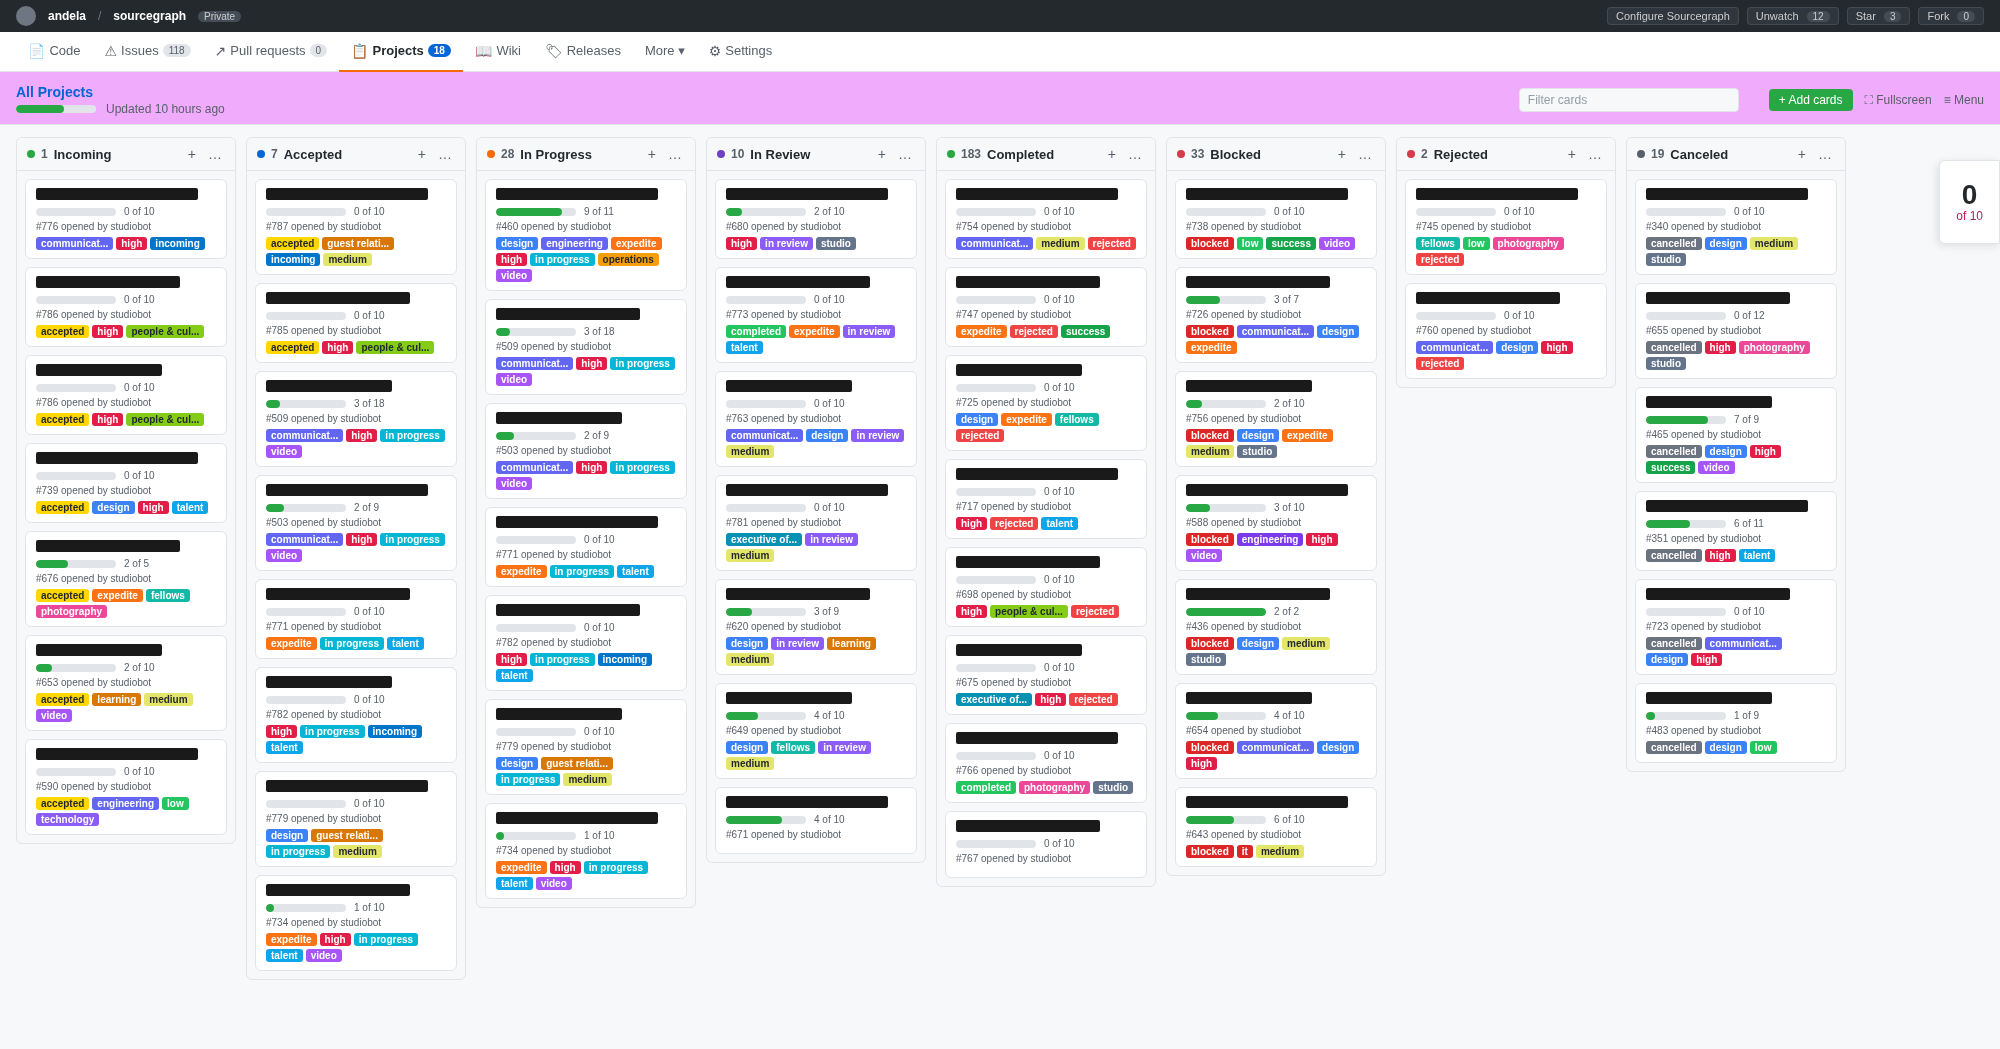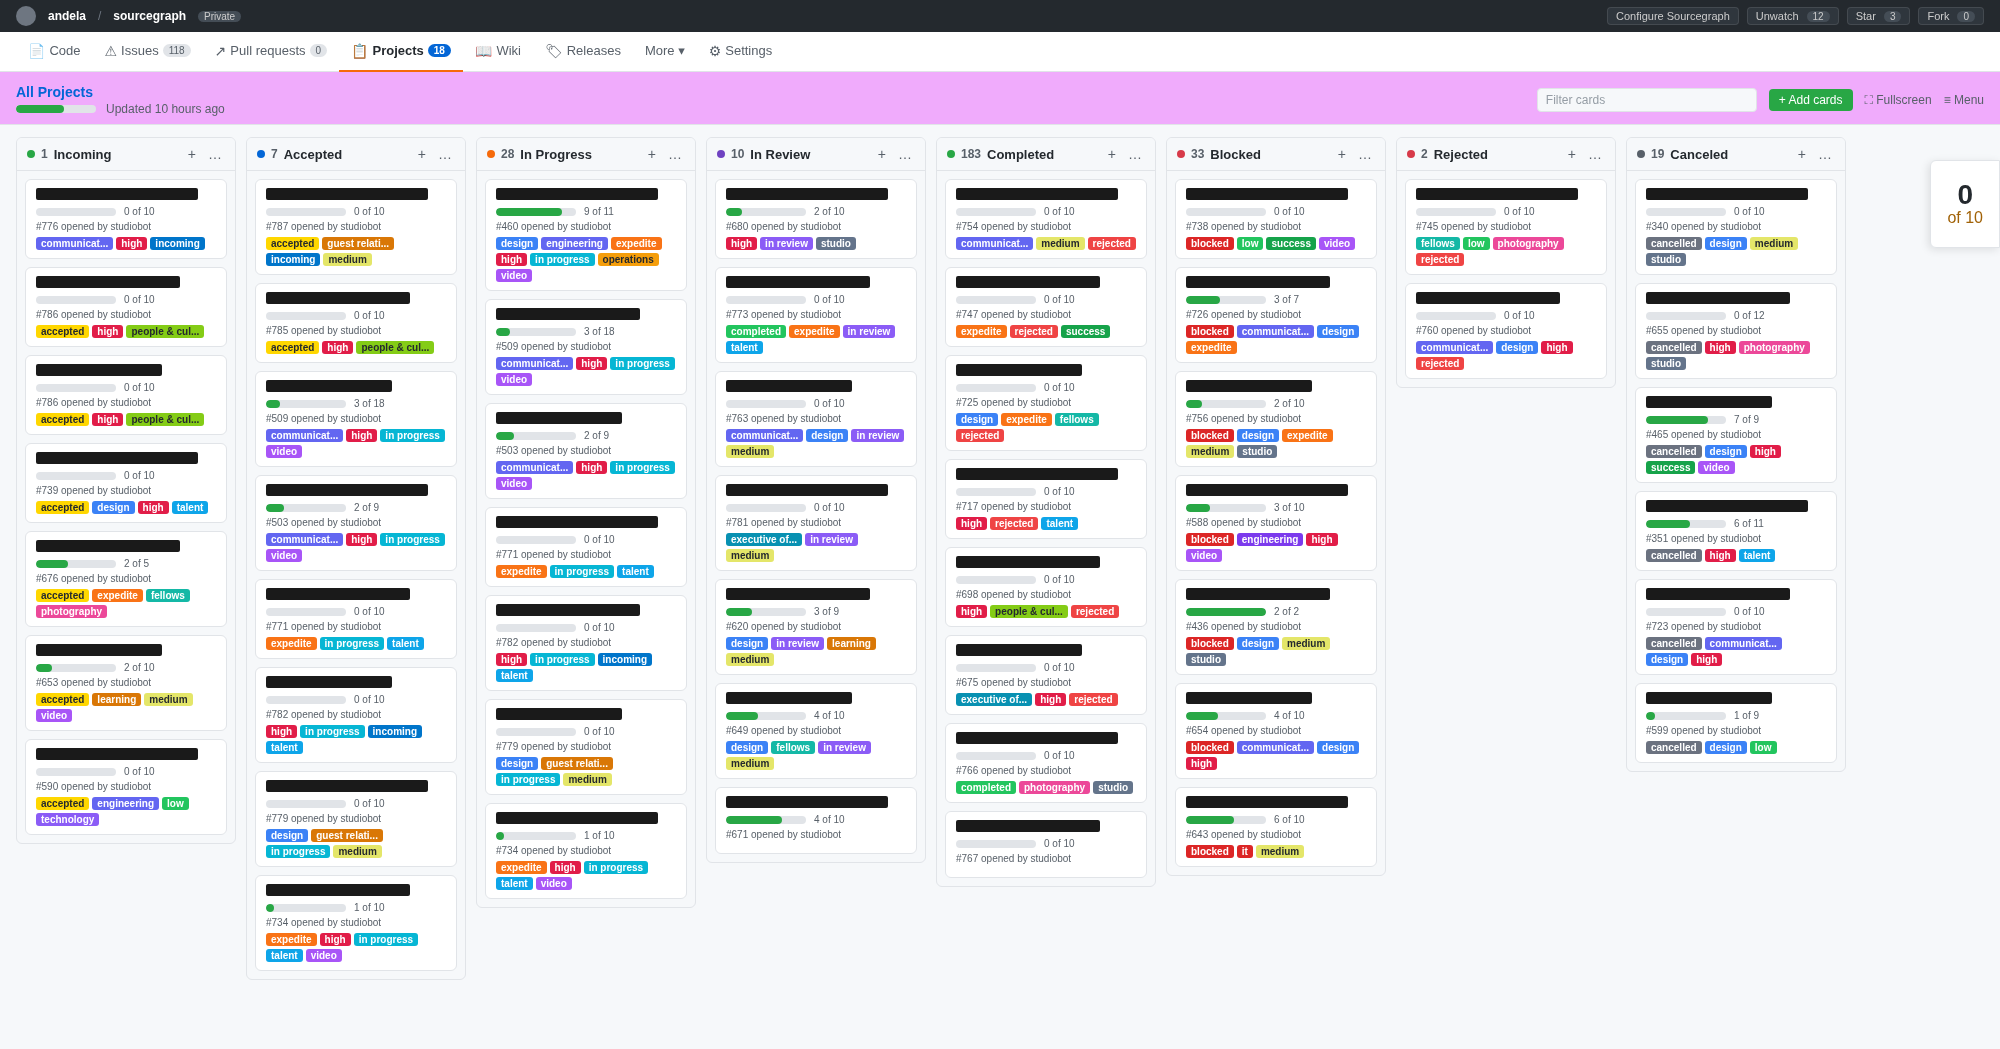--- a/index.html
+++ b/index.html
@@ -25,21 +25,21 @@
     .nav-item.active .nav-badge { background: #0366d6; color: #fff; }
 
     
     .sub-header { background: #f0abfc; padding: 12px 16px 8px; border-bottom: 1px solid #e1e4e8; display: flex; align-items: center; justify-content: space-between; }
     .sub-header-left { display: flex; flex-direction: column; gap: 2px; }
     .sub-header-title { font-size: 14px; font-weight: 600; color: #0366d6; }
     .sub-header-sub { font-size: 12px; color: #586069; }
     .sub-header-right { display: flex; align-items: center; gap: 12px; }
     .filter-input { border: 1px solid #e1e4e8; border-radius: 4px; padding: 4px 8px; font-size: 12px; width: 220px; background: #f6f8fa; color: #586069; }
     .filter-input::placeholder { color: #959da5; }
-    .btn-add-cards { background: #28a745; color: #fff; border: none; border-radius: 4px; padding: 4px 10px; font-size: 12px; cursor: pointer; }
+    .btn-add-cards { background: #28a745; color: #fff; border: none; border-radius: 4px; padding: 4px 10px; font-size: 12px; cursor: pointer; margin-left: 18px; }
     .btn-fullscreen { background: none; border: none; font-size: 12px; color: #586069; cursor: pointer; }
     .btn-menu { background: none; border: none; font-size: 12px; color: #586069; cursor: pointer; }
 
     
     .progress-bar-container { width: 80px; height: 8px; background: #e1e4e8; border-radius: 4px; overflow: hidden; display: inline-block; vertical-align: middle; margin-right: 4px; }
     .progress-bar-fill { height: 100%; background: #28a745; border-radius: 4px; }
 
     
     .board { display: flex; gap: 10px; padding: 12px 16px; overflow-x: auto; align-items: flex-start; min-height: calc(100vh - 130px); }
 
@@ -57,21 +57,21 @@
     .card-title-blacked.w80 { width: 80%; }
     .card-title-blacked.w70 { width: 70%; }
     .card-progress { color: #586069; font-size: 10px; margin-bottom: 4px; display: flex; align-items: center; gap: 4px; }
     .card-info { color: #586069; font-size: 10px; margin-bottom: 5px; }
     .card-tags { display: flex; flex-wrap: wrap; gap: 3px; margin-top: 4px; }
     .tag { border-radius: 3px; padding: 1px 5px; font-size: 10px; font-weight: 600; color: #fff; }
 
     
     .progress-counter { position: fixed; right: 0; top: 160px; background: #fff; border: 1px solid #e1e4e8; border-radius: 6px 0 0 6px; padding: 20px 16px; text-align: center; box-shadow: -2px 2px 8px rgba(0,0,0,0.1); }
     .progress-counter-num { font-size: 28px; font-weight: 700; color: #24292e; line-height: 1; }
-    .progress-counter-of { font-size: 16px; color: #a16207; }
+    .progress-counter-of { font-size: 12px; color: #be185d; }
 
     .col-status-dot { width: 8px; height: 8px; border-radius: 50%; background: #28a745; flex-shrink: 0; }
   </style>
 </head>
 <body>
 
 <div class="top-bar">
   <div class="top-bar-avatar"></div>
   <span class="top-bar-user">andela</span>
   <span class="top-bar-sep">/</span>
@@ -1047,21 +1047,21 @@
           </div>
         </div>
         <div class="card">
           <div class="card-title-blacked w70"></div>
           <div class="card-progress">
             <div class="progress-bar-container">
               <div class="progress-bar-fill" style="width:11%"></div>
             </div>
             <span>1 of 9</span>
           </div>
-          <div class="card-info">#599 opened by studiobot</div>
+          <div class="card-info">#483 opened by studiobot</div>
           <div class="card-tags">
             <span class="tag" style="background:#6b7280;color:#fff">cancelled</span>
             <span class="tag" style="background:#3b82f6;color:#fff">design</span>
             <span class="tag" style="background:#22c55e;color:#fff">low</span>
           </div>
         </div>
     </div>
   </div>
   </div>
 

